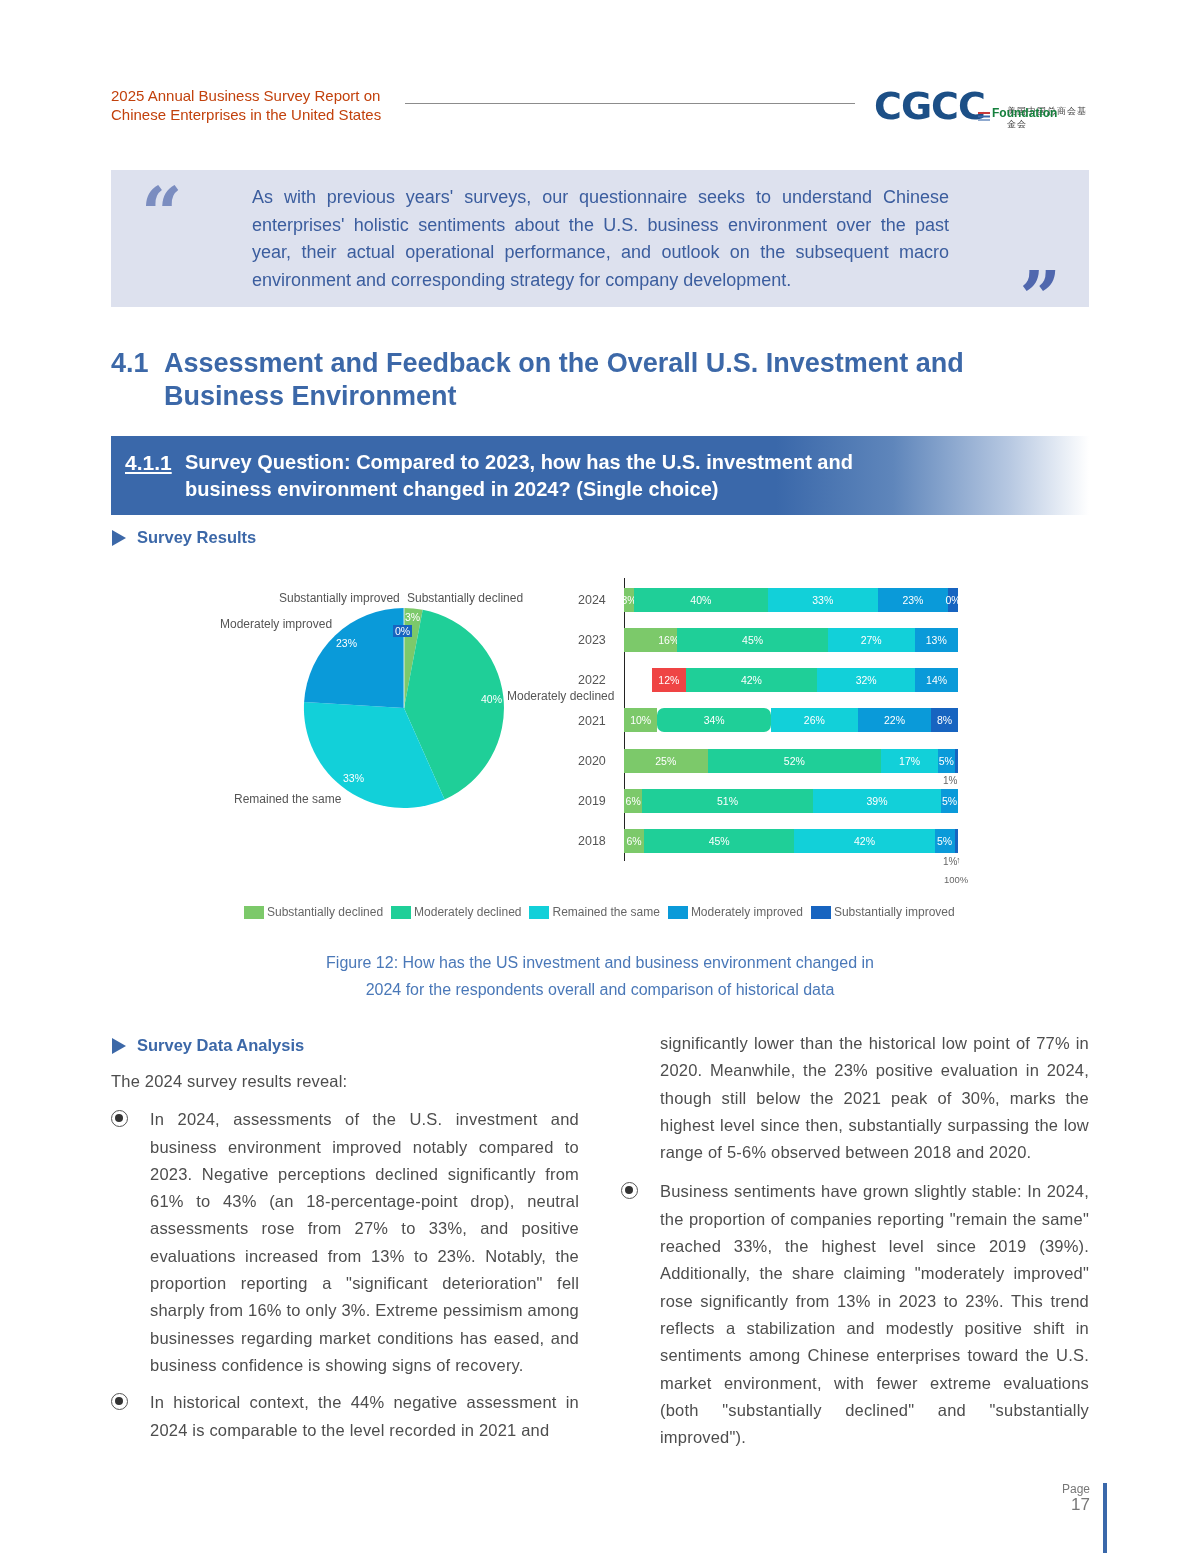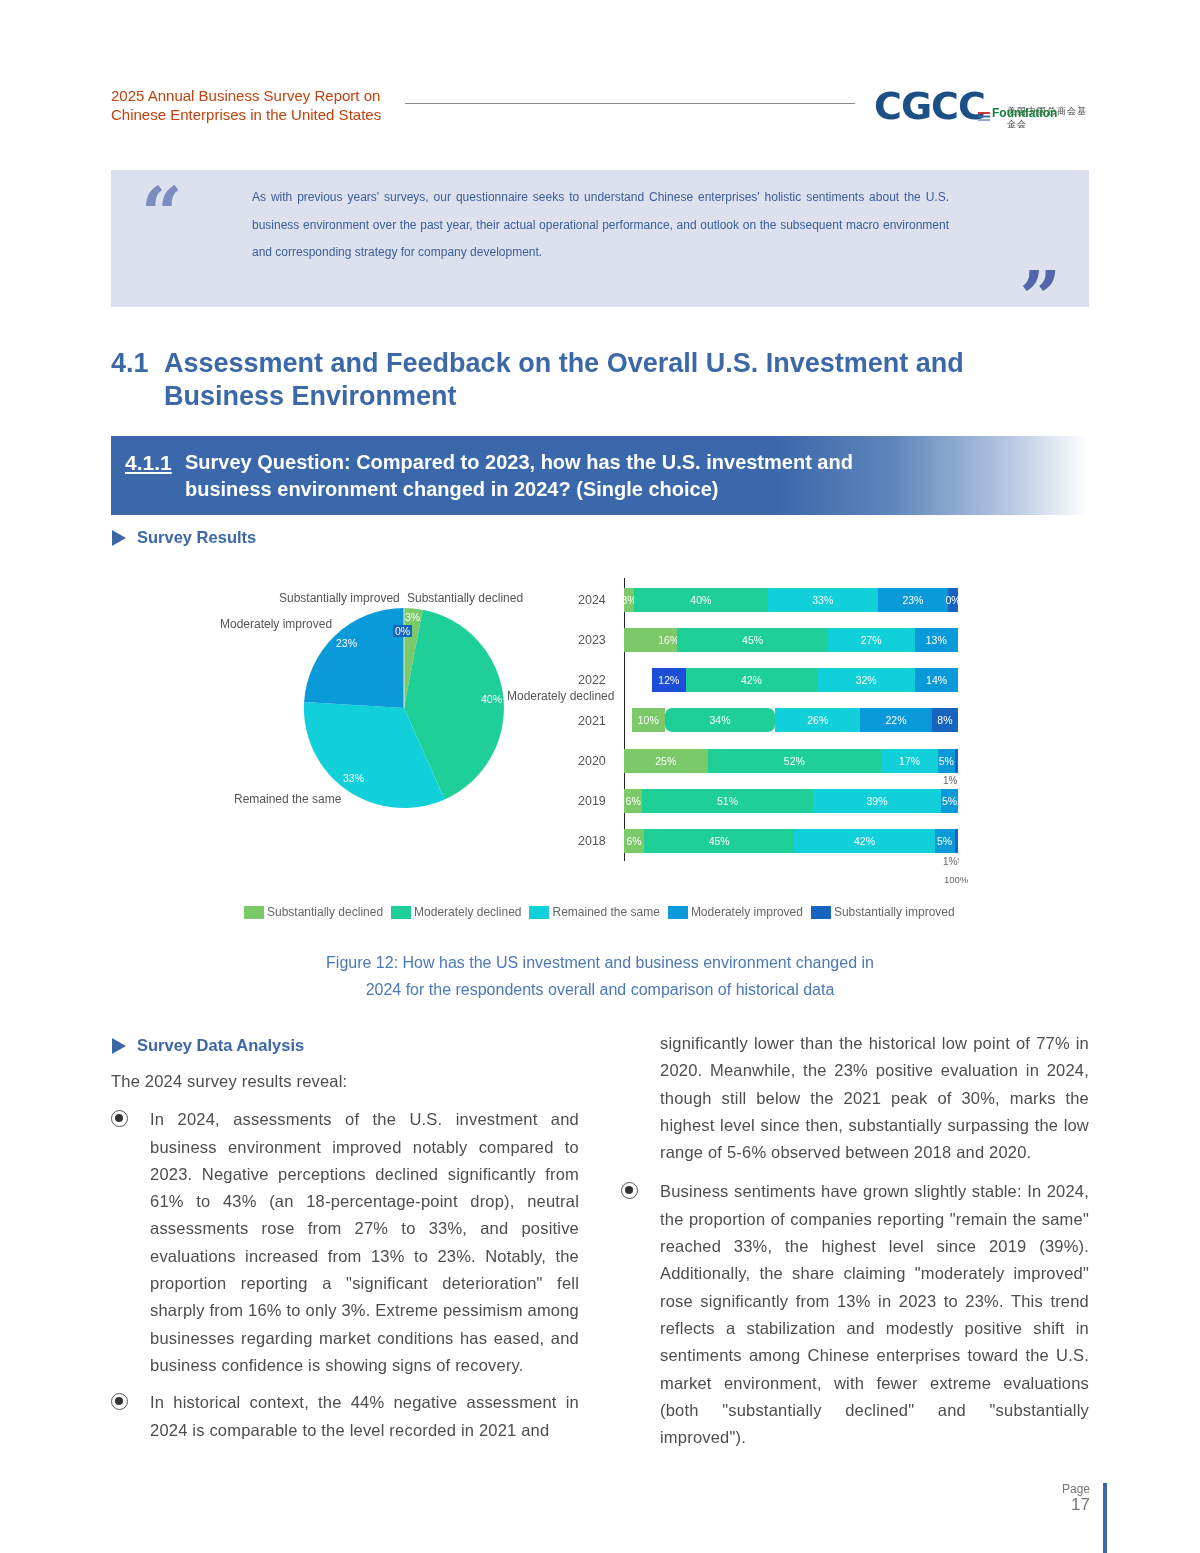--- a/index.html
+++ b/index.html
@@ -11,21 +11,21 @@
   .header-rule { position: absolute; left: 294px; top: 17px; width: 450px; height: 1px; background: #8c8c8c; }
   .logo { position: absolute; left: 763px; top: 0; width: 220px; height: 44px; }
   .logo-mark { position: absolute; left: 0; top: 0; font-size: 38px; font-weight: 900; color: #1c4f86; letter-spacing: -1px; font-family: "DejaVu Sans", sans-serif; line-height: 40px; }
   .logo-stripes { position: absolute; left: 104px; top: 26px; width: 12px; height: 9px; }
   .logo-cn { position: absolute; left: 133px; top: 8px; font-size: 9px; color: #444; font-family: "DejaVu Serif", serif; letter-spacing: 1px; margin-top: 11px; }
   .logo-foundation { position: absolute; left: 118px; top: 20px; font-size: 12px; font-weight: bold; color: #15803d; }
 
   .quote-box { position: absolute; left: 111px; top: 170px; width: 978px; height: 137px; background: #dde1ee; }
   .quote-open { position: absolute; left: 30px; top: 8px; font-size: 72px; font-weight: 900; color: #7b8dc0; font-family: "DejaVu Serif", serif; line-height: 72px; }
   .quote-close { position: absolute; right: 28px; top: 92px; font-size: 72px; font-weight: 900; color: #5067ae; font-family: "DejaVu Serif", serif; line-height: 72px; }
-  .quote-text { position: absolute; left: 141px; top: 14px; width: 697px; font-size: 12px; line-height: 27.5px; color: #3b5d9e; text-align: justify; text-align-last: left; }
+  .quote-text { position: absolute; left: 141px; top: 14px; width: 697px; font-size: 18px; line-height: 27.5px; color: #3b5d9e; text-align: justify; text-align-last: left; }
 
   .h1 { position: absolute; left: 111px; top: 347px; width: 980px; color: #3c68a8; font-weight: bold; font-size: 27px; line-height: 33px; }
   .h1-num { position: absolute; left: 0; top: 0; }
   .h1-text { position: absolute; left: 53px; top: 0; width: 880px; }
 
   .q-banner { position: absolute; left: 111px; top: 436px; width: 978px; height: 79px;
     background: linear-gradient(90deg, #3a68aa 0%, #3a68aa 68%, #5f86bb 80%, #b8c9e2 92%, #ffffff 100%); }
   .q-num { position: absolute; left: 14px; top: 13px; color: #fff; font-weight: bold; font-size: 21px; line-height: 27px; text-decoration: underline; }
   .q-text { position: absolute; left: 74px; top: 13px; width: 760px; color: #fff; font-weight: bold; font-size: 20px; line-height: 27px; }
 
@@ -136,28 +136,28 @@
 <div class="bar-year" style="top:633px;">2023</div>
 <div class="bar-row" style="top:628px;">
   <div class="seg" style="width:16%; background:#7cc96a;padding-left:36px;">16%</div>
   <div class="seg" style="width:45%; background:#1fcf98;">45%</div>
   <div class="seg" style="width:26%; background:#12d0d9;">27%</div>
   <div class="seg" style="width:13%; background:#0a9ad9;">13%</div>
 </div>
 
 <div class="bar-year" style="top:673px;">2022</div>
 <div class="bar-row" style="top:668px;">
-  <div class="seg" style="width:11%; background:#1d4ed8;margin-left:28px;">12%</div>
+  <div class="seg" style="width:11%; background:#ef4444;margin-left:28px;">12%</div>
   <div class="seg" style="width:43%; background:#1fcf98;">42%</div>
   <div class="seg" style="width:32%; background:#12d0d9;">32%</div>
   <div class="seg" style="width:14%; background:#0a9ad9;">14%</div>
 </div>
 
 <div class="bar-year" style="top:714px;">2021</div>
-<div class="bar-row" style="top:708px;padding-left:8px;">
+<div class="bar-row" style="top:708px;">
   <div class="seg" style="width:10%; background:#7cc96a;">10%</div>
   <div class="seg" style="width:34%; background:#1fcf98;border-radius:7px;">34%</div>
   <div class="seg" style="width:26%; background:#12d0d9;">26%</div>
   <div class="seg" style="width:22%; background:#0a9ad9;">22%</div>
   <div class="seg" style="width:8%; background:#1764c0;">8%</div>
 </div>
 
 <div class="bar-year" style="top:754px;">2020</div>
 <div class="bar-row" style="top:749px;">
   <div class="seg" style="width:25%; background:#7cc96a;">25%</div>

